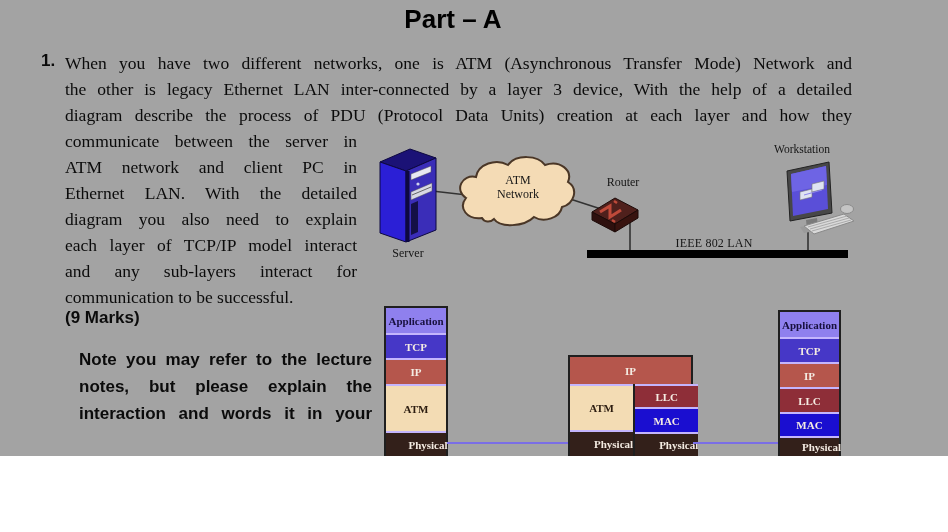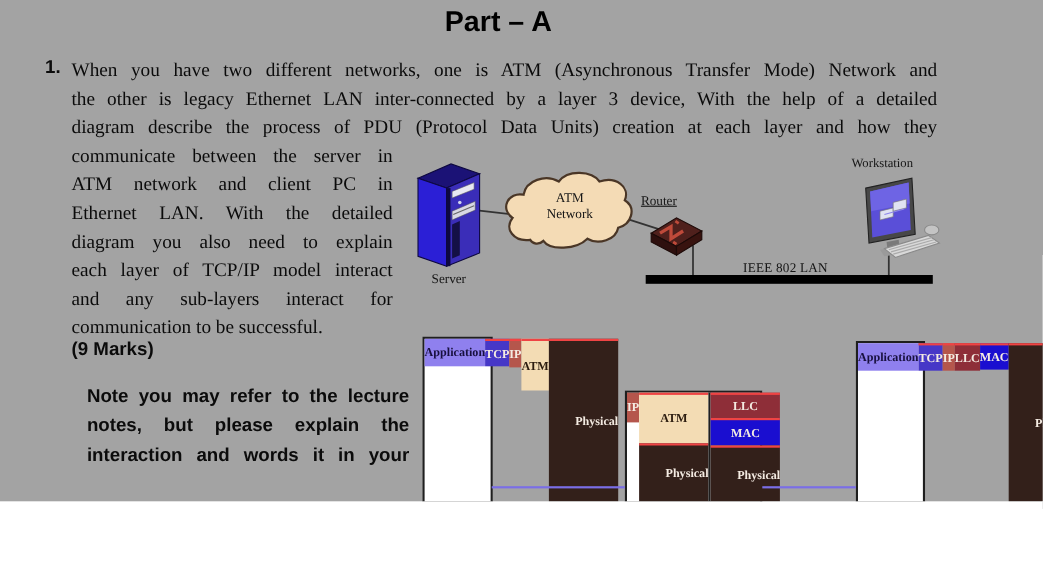--- a/index.html
+++ b/index.html
@@ -18,30 +18,30 @@
   .ll{text-align:left;}
   .marks{position:absolute;left:65px;top:308px;font-family:"Liberation Sans","DejaVu Sans",sans-serif;
          font-weight:bold;font-size:17px;}
   .note{position:absolute;left:79px;top:346px;width:293px;
         font-family:"Liberation Sans","DejaVu Sans",sans-serif;font-weight:bold;font-size:17px;line-height:27px;}
 
   .net-svg{position:absolute;left:370px;top:140px;width:578px;height:132px;}
 
   .dlabel{position:absolute;font-size:12px;color:#161616;text-align:center;}
   .lbl-server{left:377px;top:246px;width:62px;}
-  .lbl-router{left:568px;top:175px;width:62px;text-decoration:underline;}
+  .lbl-router{left:592px;top:175px;width:62px;}
   .lbl-workstation{left:754px;top:143px;width:96px;font-size:11.5px;}
   .lbl-lan{left:674px;top:236px;width:80px;letter-spacing:.2px;}
   .lbl-cloud{left:462px;top:173px;width:112px;line-height:14px;font-size:12px;}
 
   .stack{position:absolute;border:2px solid #1f1f1f;box-sizing:border-box;background:#fff;
-         display:flex;flex-direction:row;}
+         display:flex;flex-direction:column;}
   .layer{display:flex;align-items:center;justify-content:center;box-sizing:border-box;
          font-family:"Liberation Serif","DejaVu Serif",serif;font-weight:bold;font-size:11px;
-         border-top:2px solid #ef4444;}
+         border-top:2px solid #c4b5fd;}
   .layer.first{border-top:none;}
   .t-dark{color:#18103f;}
   .t-brown{color:#2c1d10;}
   .t-light{color:#f4ebe2;}
   .stack-server{left:384px;top:306px;width:64px;height:152px;}
   .stack-router{left:568px;top:355px;width:125px;height:103px;}
   .stack-workstation{left:778px;top:310px;width:63px;height:148px;}
   .cols{display:flex;flex:1;}
   .col{display:flex;flex-direction:column;flex:1;box-sizing:border-box;}
   .col-right{border-left:2px solid #1f1f1f;}

